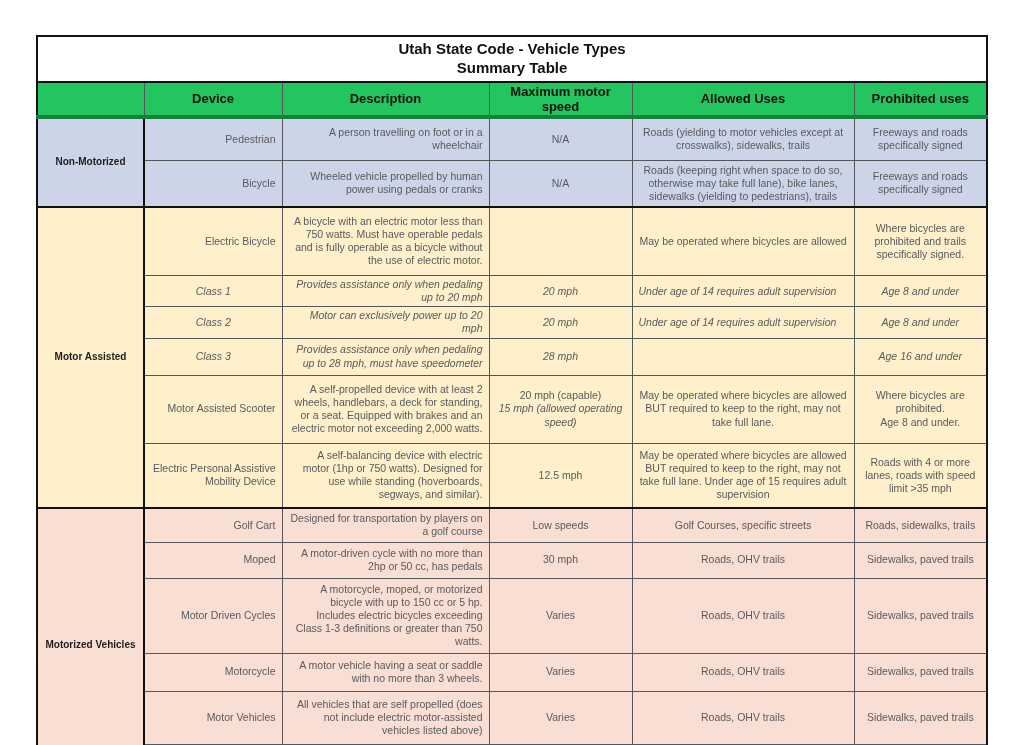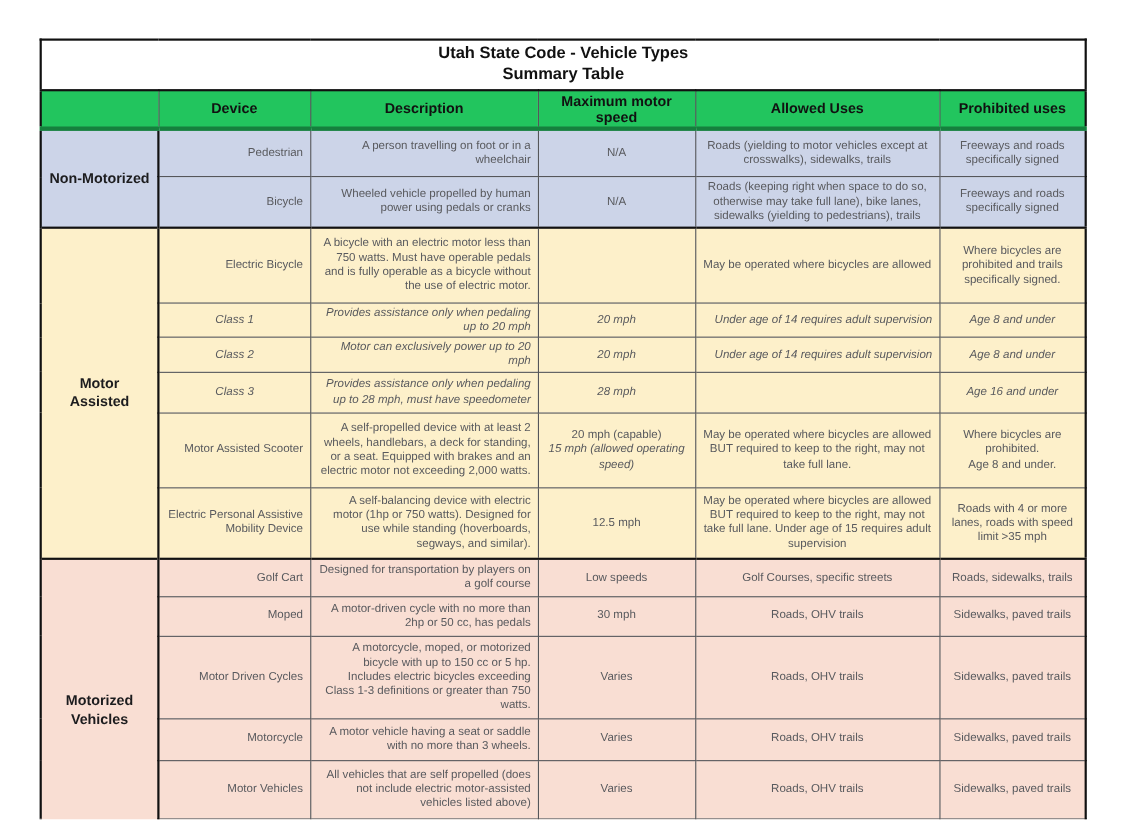--- a/index.html
+++ b/index.html
@@ -20,30 +20,30 @@
     font-size: 15px; line-height: 1.25; height: 30px; padding: 3px 0;
   }
   thead th {
     background: #22c55e; color: #111111; font-weight: bold; font-size: 13px;
     border-top: 2px solid #111111; border-bottom: 4px solid #15803d;
     height: 14px; padding: 1px 4px;
   }
   tbody td { font-size: 10.5px; color: #595a5e; line-height: 1.25; }
   .category {
     border-right: 2px solid #111111; border-left: 2px solid #111111;
-    font-weight: bold; color: #1c1c1e; text-align: center; font-size: 13px;
+    font-weight: bold; color: #1c1c1e; text-align: center; font-size: 10px;
   }
   .section-start td { border-top: 2px solid #111111; }
   .device { text-align: right; }
   .desc { text-align: right; }
   .speed, .allowed, .prohibited { text-align: center; }
   .prohibited { white-space: pre-line; }
   .italic { font-style: italic; }
   .italic.device { text-align: center; }
-  .allowed.left { text-align: right; }
+  .allowed.left { text-align: left; }
   .sec-blue td   { background: var(--blue); }
   .sec-yellow td { background: var(--yellow); }
   .sec-pink td   { background: var(--pink); }
 </style>
 </head>
 <body>
 
 <div class="page">
   <table class="summary">
     <colgroup>

